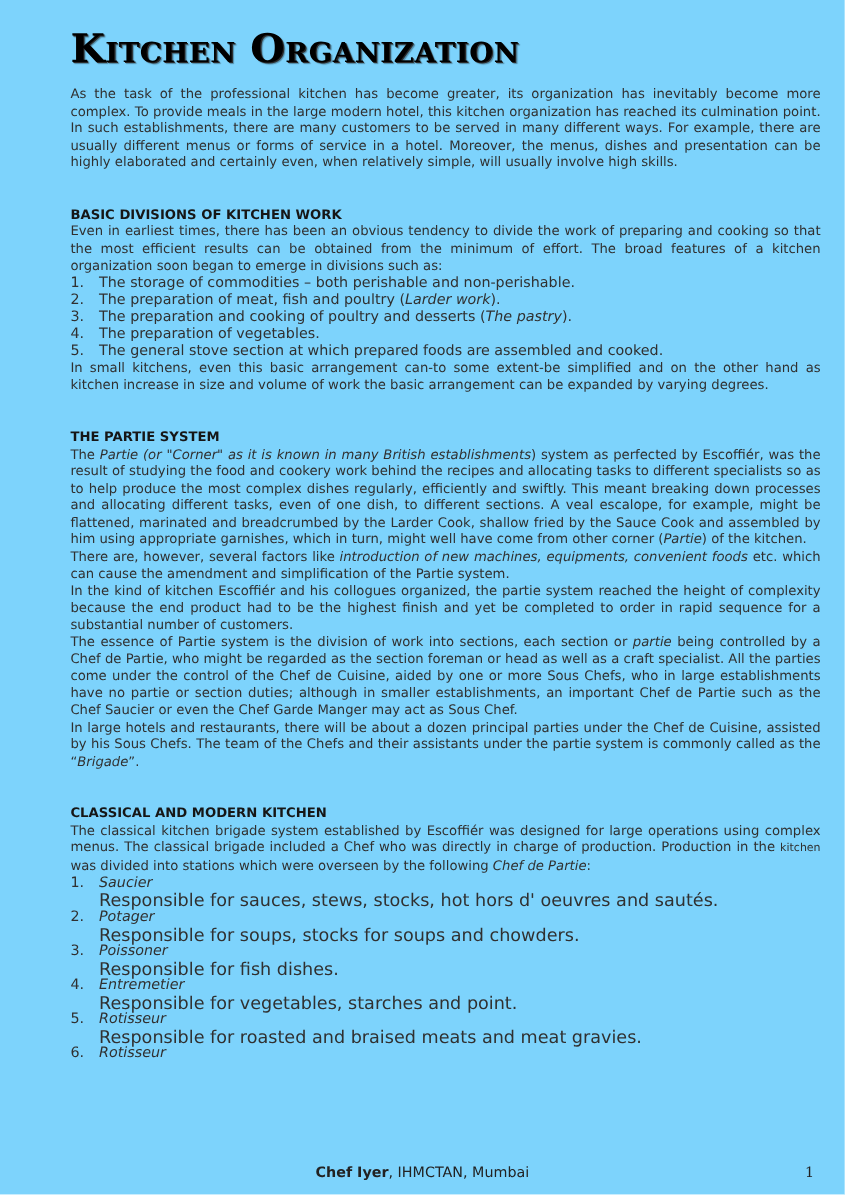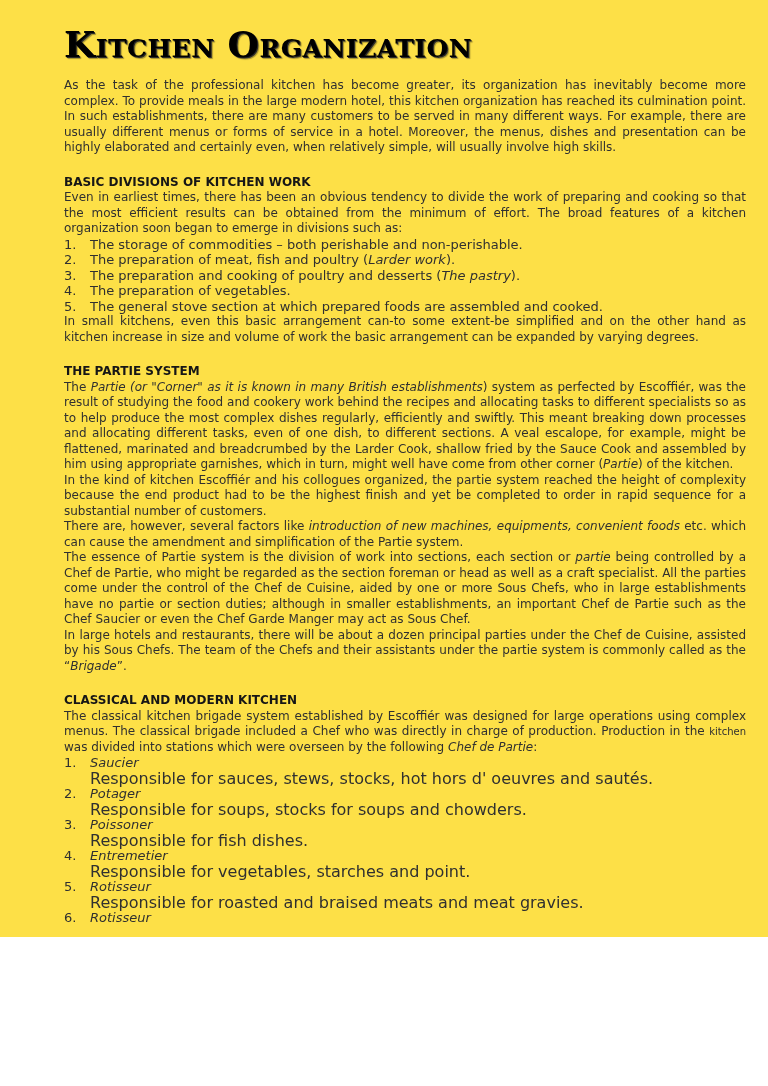--- a/index.html
+++ b/index.html
@@ -3,22 +3,22 @@
 <meta charset="utf-8">
 <style>
   html, body {
     margin: 0;
     padding: 0;
     background: #ffffff;
   }
   .page {
     position: relative;
     width: 768px;
-    height: 937px;
-    background: #fde047;
+    height: 1086px;
+    background: #7dd3fc;
     box-sizing: border-box;
     padding: 26px 22px 0 64px;
     font-family: "DejaVu Sans", "Liberation Sans", sans-serif;
     color: #303030;
     overflow: hidden;
   }
   .title {
     font-family: "DejaVu Serif", "Liberation Serif", serif;
     font-variant: small-caps;
     font-weight: 700;
@@ -33,21 +33,21 @@
     margin: 0;
     font-size: 12px;
     line-height: 15.5px;
     text-align: justify;
   }
   .h {
     font-size: 12px;
     line-height: 15.5px;
     font-weight: 700;
     color: #161616;
-    margin-top: 19px;
+    margin-top: 32px;
   }
   .li {
     font-size: 13px;
     line-height: 15.5px;
   }
   .li .num {
     display: inline-block;
     width: 26px;
   }
   .li-desc {
@@ -88,22 +88,22 @@
       <div class="h">BASIC DIVISIONS OF KITCHEN WORK</div>
       <p class="p"><span>Even in earliest times, there has been an obvious tendency to divide the work of preparing and cooking so that the most efficient results can be obtained from the minimum of effort. The broad features of a kitchen organization soon began to emerge in divisions such as:</span></p>
       <div class="li"><span class="num">1.</span><span><span>The storage of commodities – both perishable and non-perishable.</span></span></div>
       <div class="li"><span class="num">2.</span><span><span>The preparation of meat, fish and poultry (</span><span class="i">Larder work</span><span>).</span></span></div>
       <div class="li"><span class="num">3.</span><span><span>The preparation and cooking of poultry and desserts (</span><span class="i">The pastry</span><span>).</span></span></div>
       <div class="li"><span class="num">4.</span><span><span>The preparation of vegetables.</span></span></div>
       <div class="li"><span class="num">5.</span><span><span>The general stove section at which prepared foods are assembled and cooked.</span></span></div>
       <p class="p"><span>In small kitchens, even this basic arrangement can-to some extent-be simplified and on the other hand as kitchen increase in size and volume of work the basic arrangement can be expanded by varying degrees.</span></p>
       <div class="h">THE PARTIE SYSTEM</div>
       <p class="p"><span>The </span><span class="i">Partie (or "Corner" as it is known in many British establishments</span><span>) system as perfected by Escoffiér, was the result of studying the food and cookery work behind the recipes and allocating tasks to different specialists so as to help produce the most complex dishes regularly, efficiently and swiftly. This meant breaking down processes and allocating different tasks, even of one dish, to different sections. A veal escalope, for example, might be flattened, marinated and breadcrumbed by the Larder Cook, shallow fried by the Sauce Cook and assembled by him using appropriate garnishes, which in turn, might well have come from other corner (</span><span class="i">Partie</span><span>) of the kitchen.</span></p>
+      <p class="p"><span>There are, however, several factors like </span><span class="i">introduction of new machines, equipments, convenient foods</span><span> etc. which can cause the amendment and simplification of the Partie system.</span></p>
       <p class="p"><span>In the kind of kitchen Escoffiér and his collogues organized, the partie system reached the height of complexity because the end product had to be the highest finish and yet be completed to order in rapid sequence for a substantial number of customers.</span></p>
-      <p class="p"><span>There are, however, several factors like </span><span class="i">introduction of new machines, equipments, convenient foods</span><span> etc. which can cause the amendment and simplification of the Partie system.</span></p>
       <p class="p"><span>The essence of Partie system is the division of work into sections, each section or </span><span class="i">partie</span><span> being controlled by a Chef de Partie, who might be regarded as the section foreman or head as well as a craft specialist. All the parties come under the control of the Chef de Cuisine, aided by one or more Sous Chefs, who in large establishments have no partie or section duties; although in smaller establishments, an important Chef de Partie such as the Chef Saucier or even the Chef Garde Manger may act as Sous Chef.</span></p>
       <p class="p"><span>In large hotels and restaurants, there will be about a dozen principal parties under the Chef de Cuisine, assisted by his Sous Chefs. The team of the Chefs and their assistants under the partie system is commonly called as the “</span><span class="i">Brigade</span><span>”.</span></p>
       <div class="h">CLASSICAL AND MODERN KITCHEN</div>
       <p class="p"><span>The classical kitchen brigade system established by Escoffiér was designed for large operations using complex menus. The classical brigade included a Chef who was directly in charge of production. Production in the </span><span class="sm">kitchen</span><span> was divided into stations which were overseen by the following </span><span class="i">Chef de Partie</span><span>:</span></p>
       <div class="li"><span class="num">1.</span><span><span class="i">Saucier</span></span></div>
       <div class="li-desc"><span>Responsible for sauces, stews, stocks, hot hors d' oeuvres and sautés.</span></div>
       <div class="li"><span class="num">2.</span><span><span class="i">Potager</span></span></div>
       <div class="li-desc"><span>Responsible for soups, stocks for soups and chowders.</span></div>
       <div class="li"><span class="num">3.</span><span><span class="i">Poissoner</span></span></div>
       <div class="li-desc"><span>Responsible for fish dishes.</span></div>

